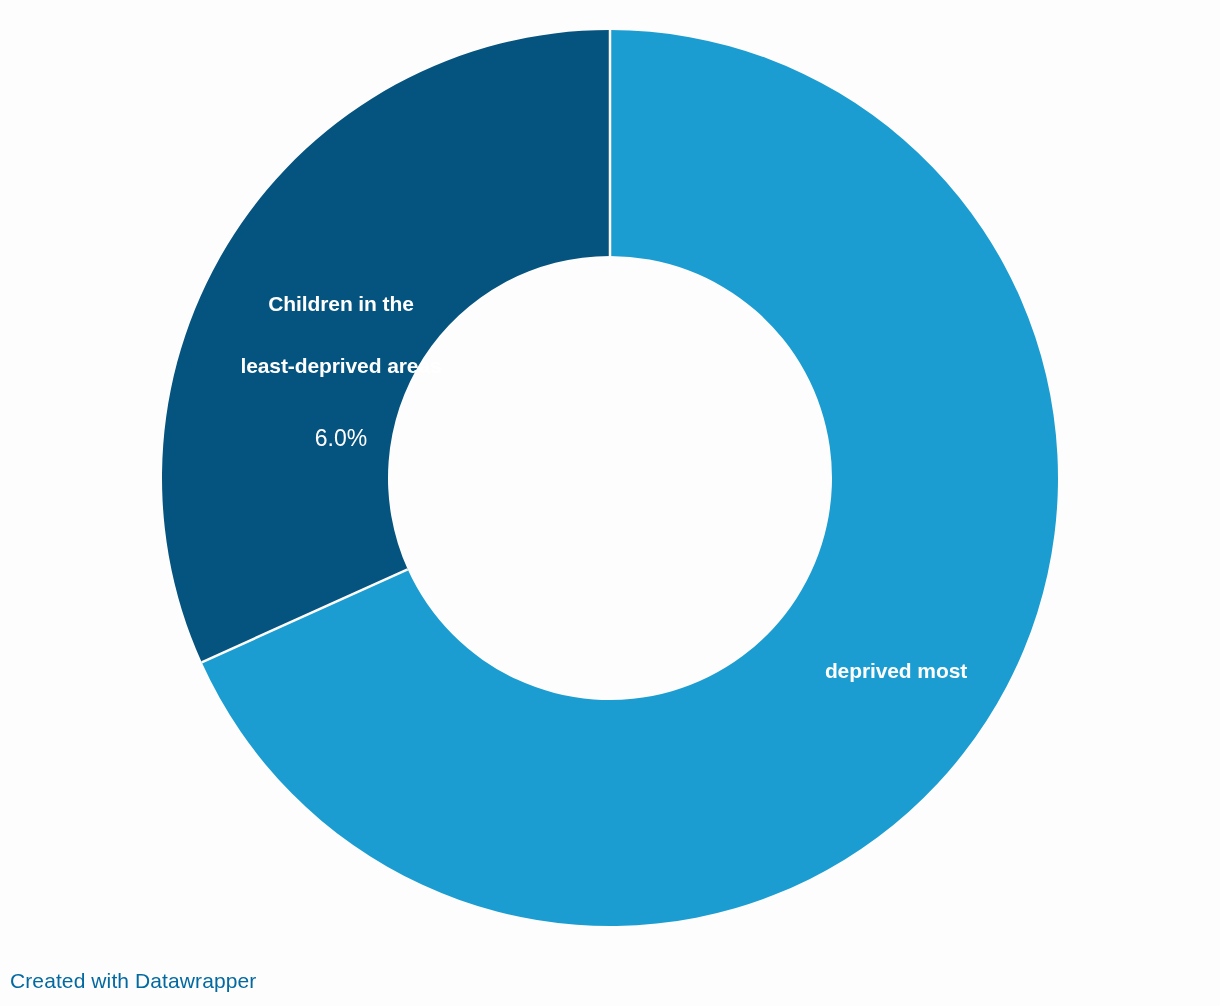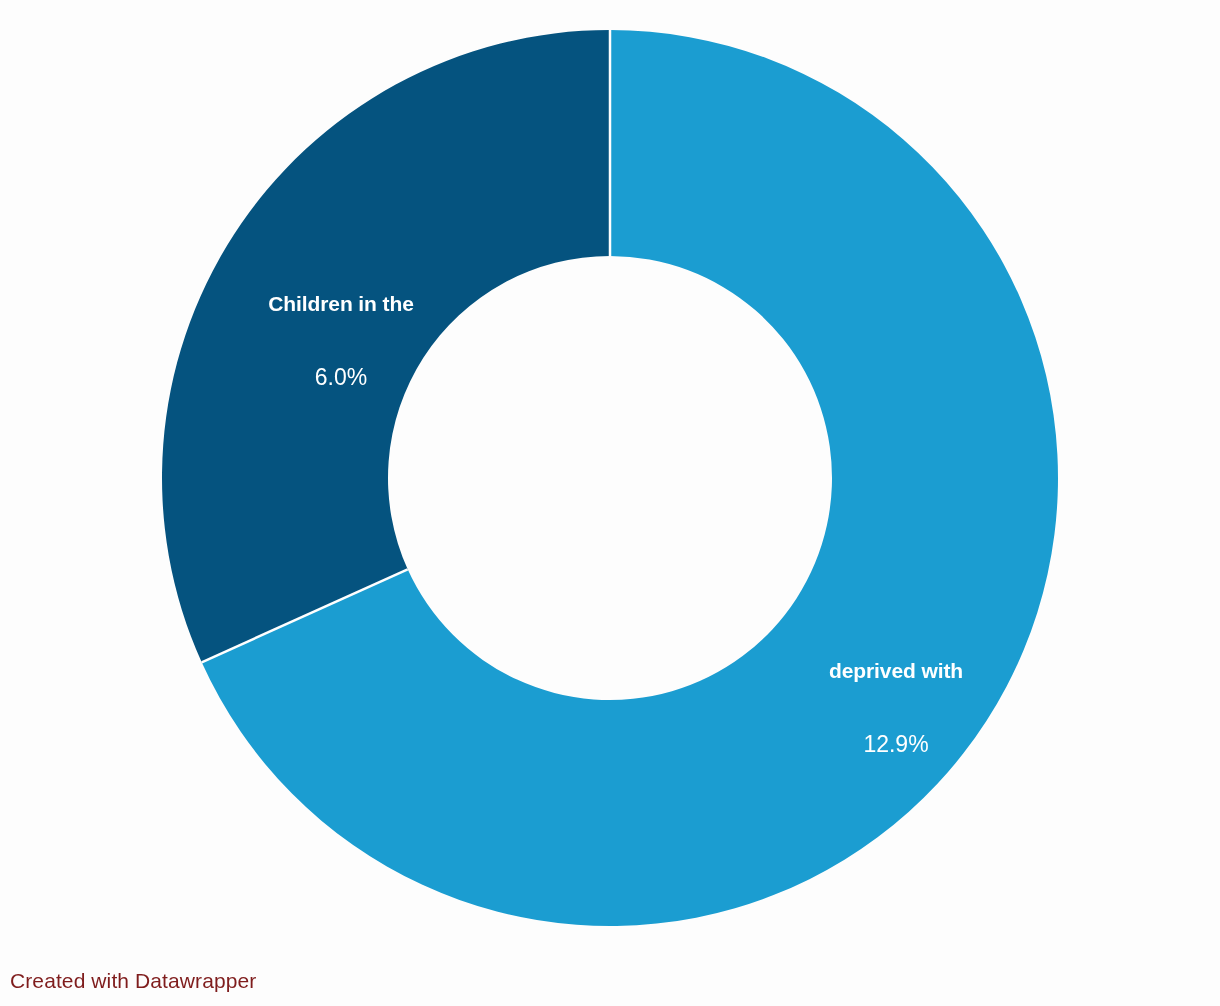--- a/index.html
+++ b/index.html
@@ -57,21 +57,21 @@
   #label-light {
     left: 755px;
     top: 622px;
     width: 282px;
   }
   #chart-footer {
     position: absolute;
     left: 10px;
     top: 969px;
     font-size: 21px;
-    color: #7f1d1d;
+    color: #0369a1;
     letter-spacing: 0.1px;
   }
 </style>
 </head>
 <body>
 
 <div id="chart-root">
 
   <svg class="donut" viewBox="0 0 1220 1006" aria-hidden="true">
     <g>
@@ -79,23 +79,23 @@
       <path id="slice-1" d="M 201.69133206732062 662.3584326550889 A 448 448 0 0 1 609.9999999999999 30 L 610 256 A 222 222 0 0 0 407.6684725869312 569.3561876103342 Z" fill="#05537f"></path>
     </g>
     <g>
       <line id="sep-0" x1="610" y1="256" x2="610" y2="30" stroke="#ffffff" stroke-width="2.5"></line>
       <line id="sep-1" x1="407.6684725869312" y1="569.3561876103342" x2="201.69133206732062" y2="662.3584326550889" stroke="#ffffff" stroke-width="2.5"></line>
     </g>
   </svg>
 
   <div class="slice-label" id="label-dark">
     <span class="lbl-name">Children in the</span>
+    <span class="lbl-name">least-deprived areas</span>
     <span class="lbl-value">6.0%</span>
   </div>
 
   <div class="slice-label" id="label-light">
-    <span class="lbl-name">deprived with</span>
-    <span class="lbl-value">12.9%</span>
+    <span class="lbl-name">deprived most</span>
   </div>
 
   <div id="chart-footer">Created with Datawrapper</div>
 
 </div>
 
 </body></html>

